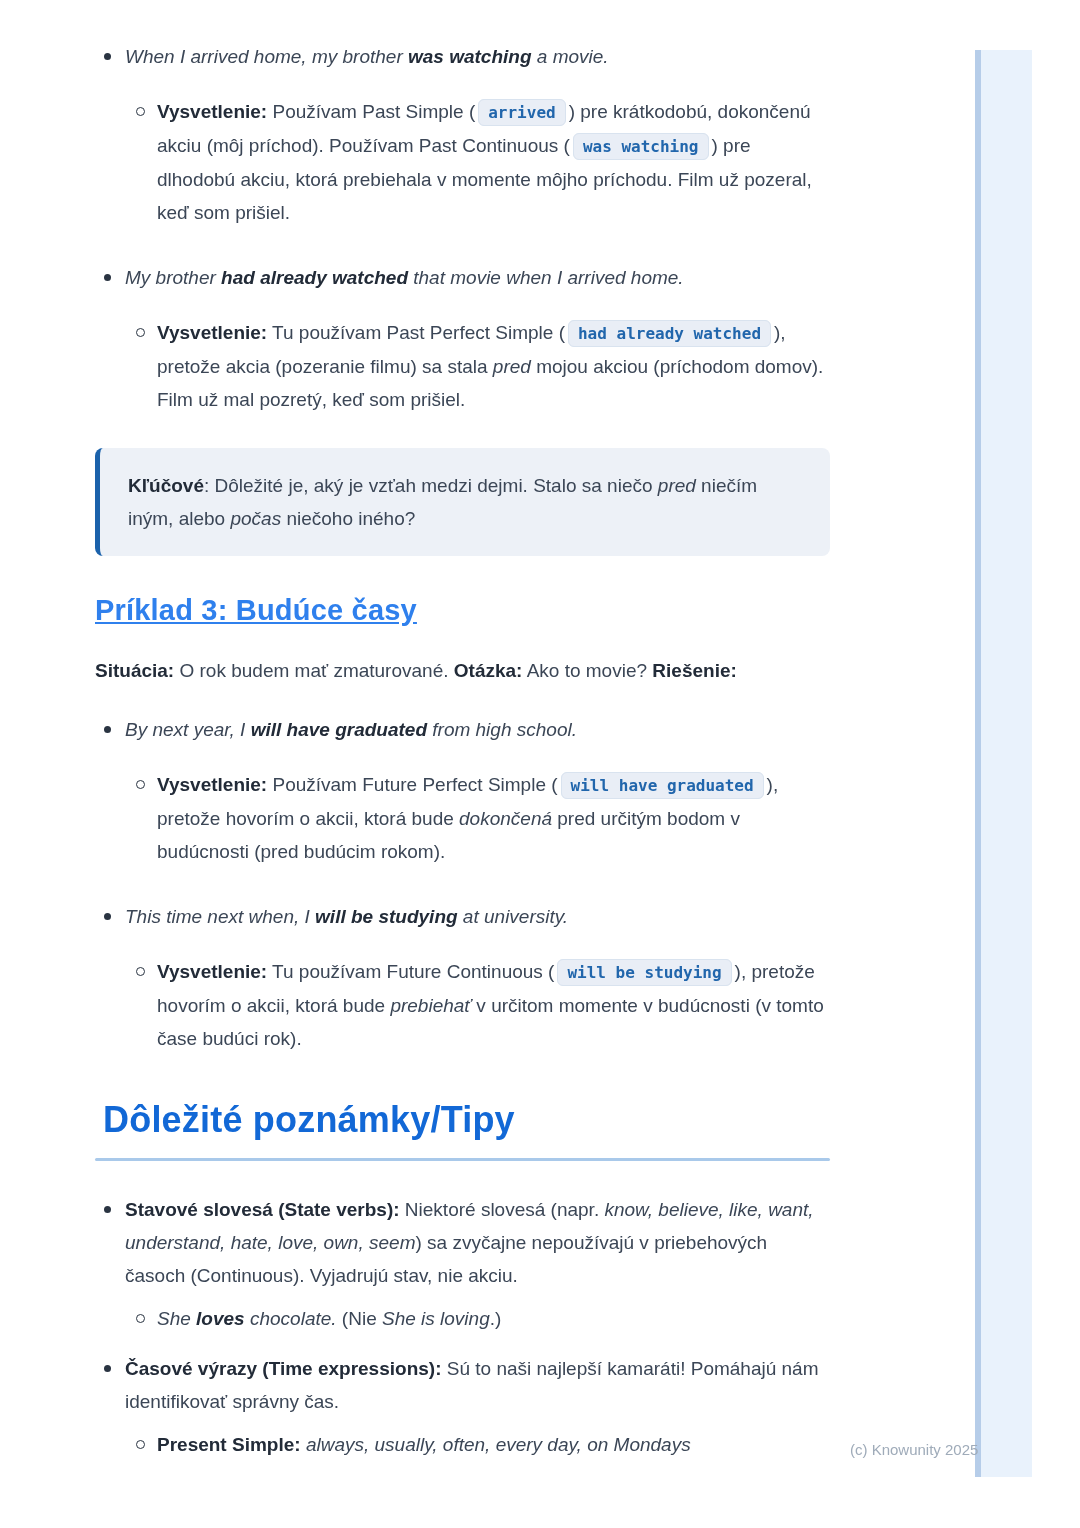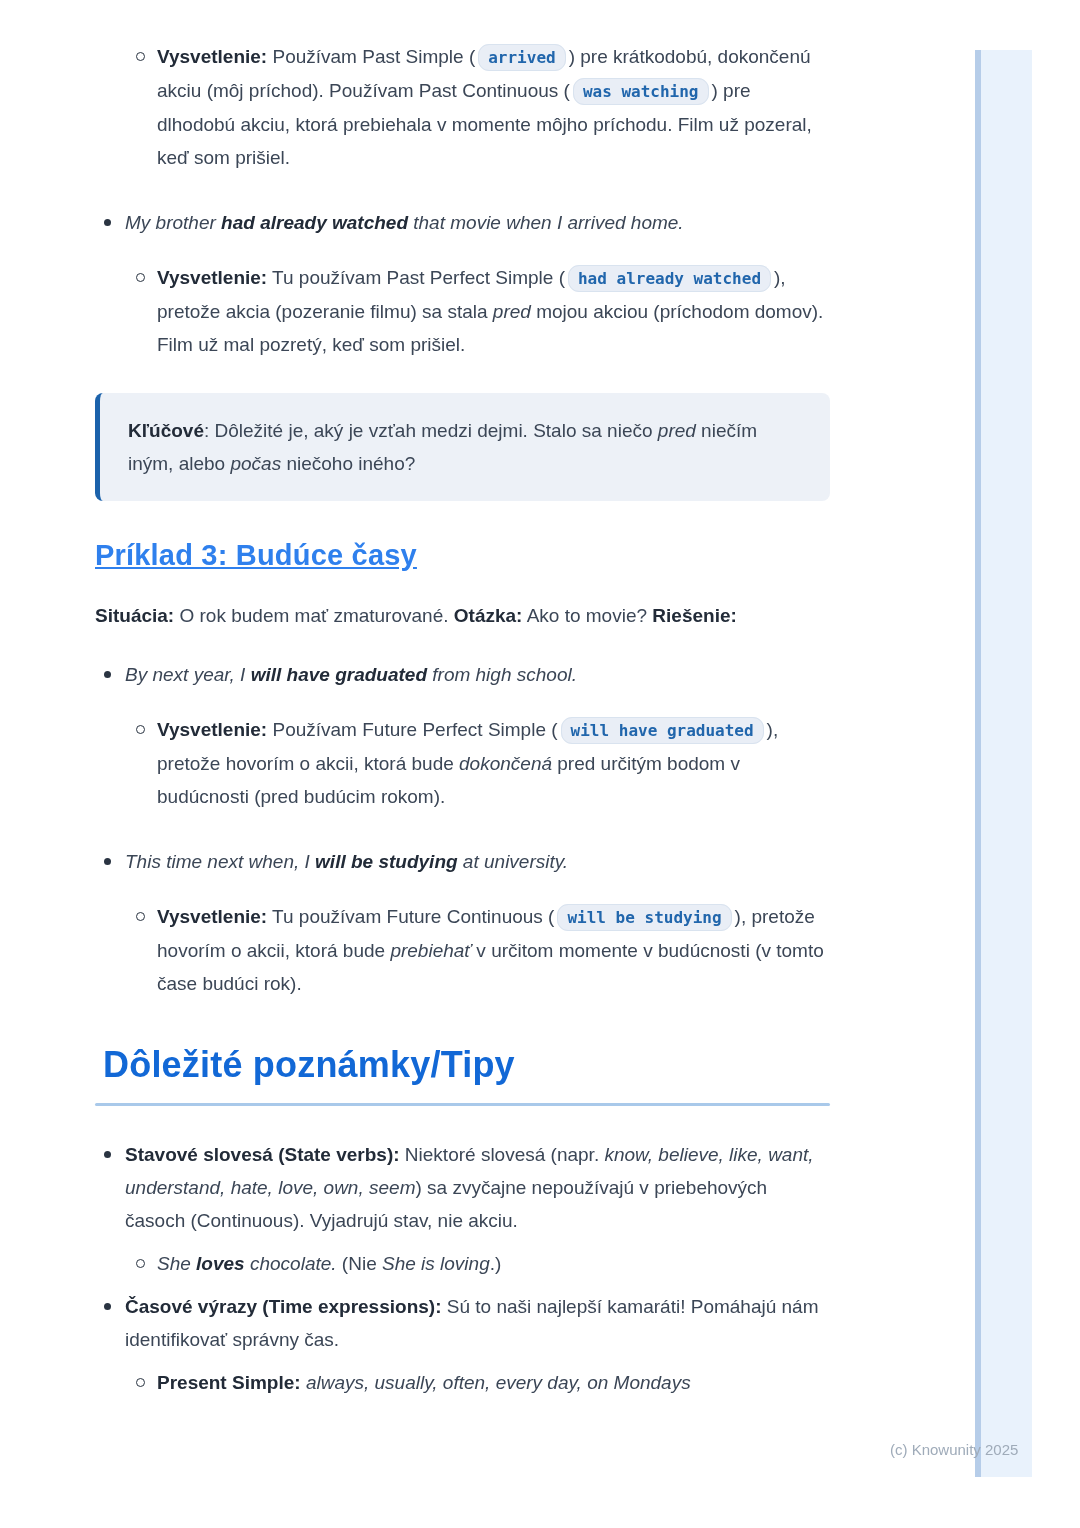--- a/index.html
+++ b/index.html
@@ -24,44 +24,48 @@
   .li2{position:relative;padding-left:62px;}
   .li2 > .marker{position:absolute;left:41px;top:12px;width:7px;height:7px;border:1.6px solid #2a3442;border-radius:50%;background:transparent;}
   .mb-sent{margin-bottom:22px;}
   .mb-expl{margin-bottom:32px;}
   .run-b{font-weight:700;color:var(--dark-text);}
   .run-i{font-style:italic;}
   .run-bi{font-weight:700;font-style:italic;color:var(--dark-text);}
   .run-code{
     font-family:"DejaVu Sans Mono",monospace;font-size:16px;font-weight:700;
     color:var(--code-text);background:var(--code-bg);border:1px solid #d9e3ef;
-    border-radius:11px;padding:3px 9px;margin:0 3px;white-space:pre;
+    border-radius:6px;padding:3px 9px;margin:0 3px;white-space:pre;
   }
   .callout{
     background:var(--callout-bg);border-left:5px solid var(--callout-border);
     border-radius:8px;padding:21px 28px;margin:6px 0 38px 0;
   }
   .h2{font-size:29px;font-weight:700;color:var(--h2-blue);margin:0 0 27px 0;letter-spacing:0.2px;text-decoration:underline;}
   .para{margin:0 0 26px 0;}
   .h1{font-size:36px;font-weight:700;color:var(--h1-blue);margin:44px 0 0 8px;letter-spacing:0.2px;}
   .rule{height:3px;background:var(--rule-blue);margin:17px 0 32px 0;border-radius:2px;}
   .tight{margin-bottom:10px;}
-  .tipgap{margin-bottom:10px;}
+  .tipgap{margin-bottom:17px;}
   .footer{
-    position:absolute;left:890px;top:1441px;font-size:15px;color:var(--footer-gray);
+    position:absolute;left:850px;top:1441px;font-size:15px;color:var(--footer-gray);
     white-space:nowrap;z-index:2;
   }
 </style>
 </head>
 <body>
 
 <div class="margin-strip"></div>
 
 <main class="content">
 
+  <div class="li1 mb-sent">
+    <span class="marker"></span>
+    <div class="txt"><span class="run run-i">When I arrived home, my brother </span><span class="run run-bi">was watching</span><span class="run run-i"> a movie.</span></div>
+  </div>
   <div class="li2 mb-expl">
     <span class="marker"></span>
     <div class="txt"><span class="run run-b">Vysvetlenie:</span><span class="run"> Používam Past Simple (</span><span class="run run-code">arrived</span><span class="run">) pre krátkodobú, dokončenú akciu (môj príchod). Používam Past Continuous (</span><span class="run run-code">was watching</span><span class="run">) pre dlhodobú akciu, ktorá prebiehala v momente môjho príchodu. Film už pozeral, keď som prišiel.</span></div>
   </div>
 
   <div class="li1 mb-sent">
     <span class="marker"></span>
     <div class="txt"><span class="run run-i">My brother </span><span class="run run-bi">had already watched</span><span class="run run-i"> that movie when I arrived home.</span></div>
   </div>
   <div class="li2 mb-expl">

